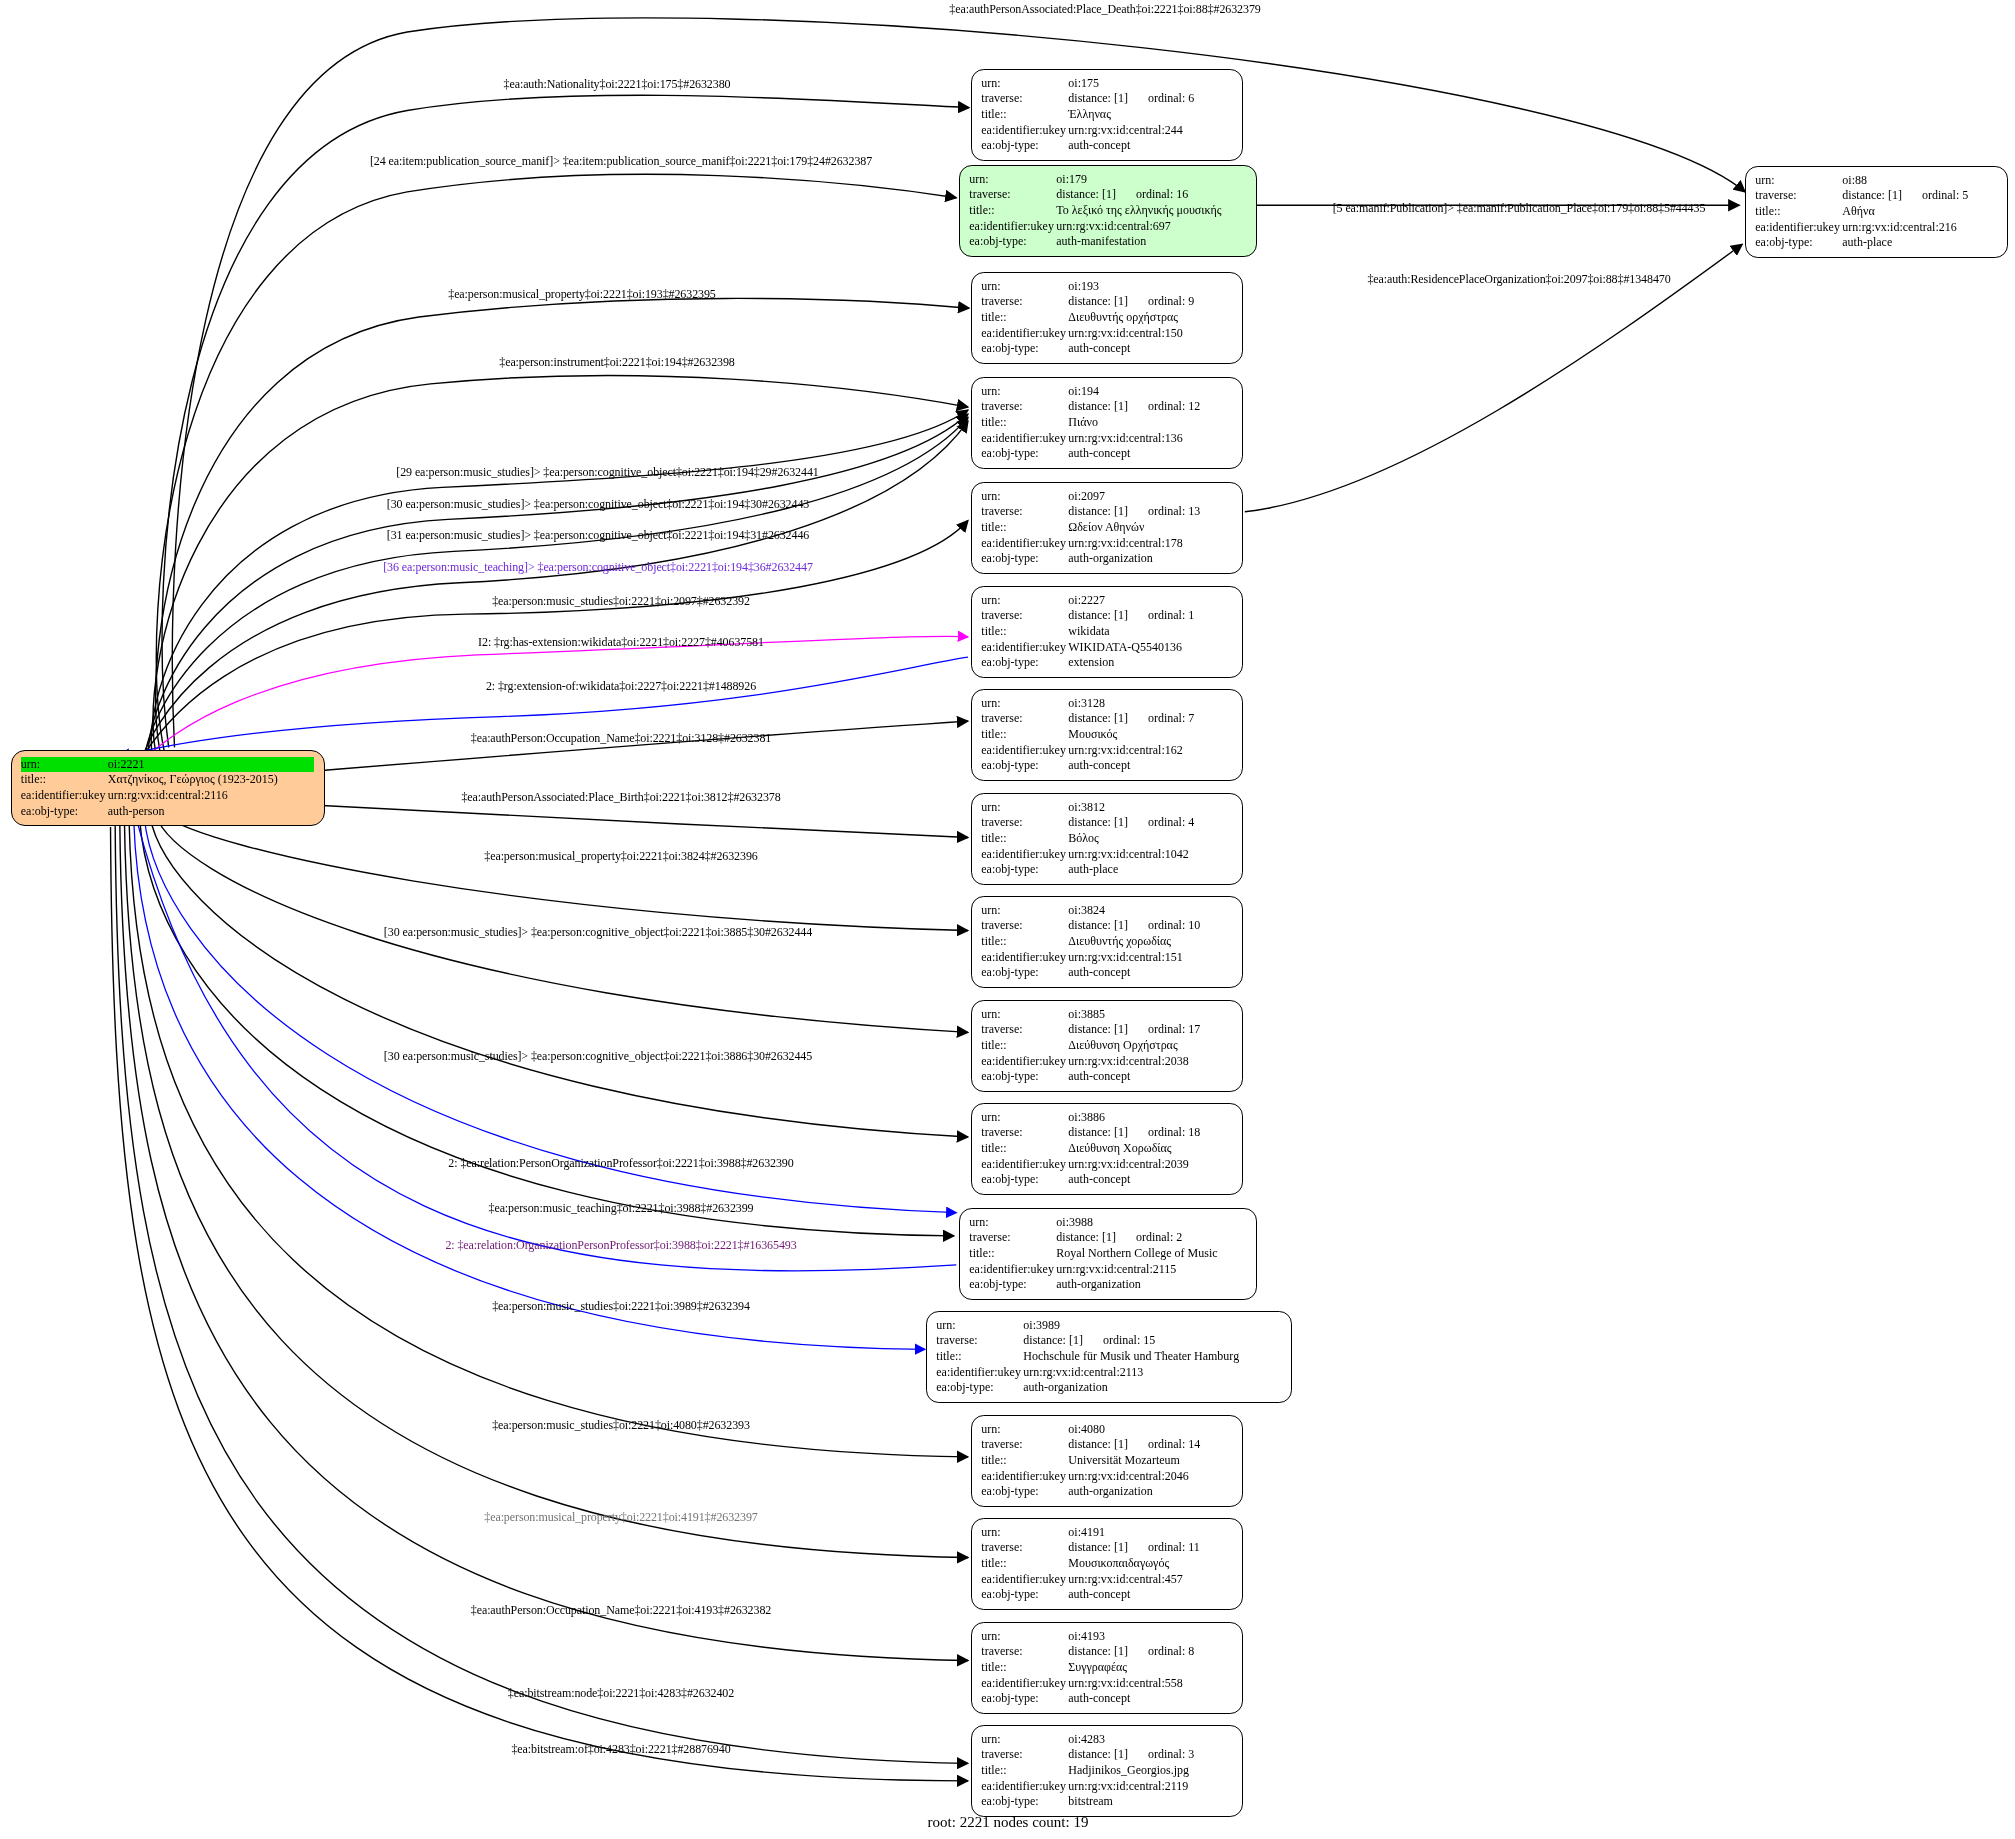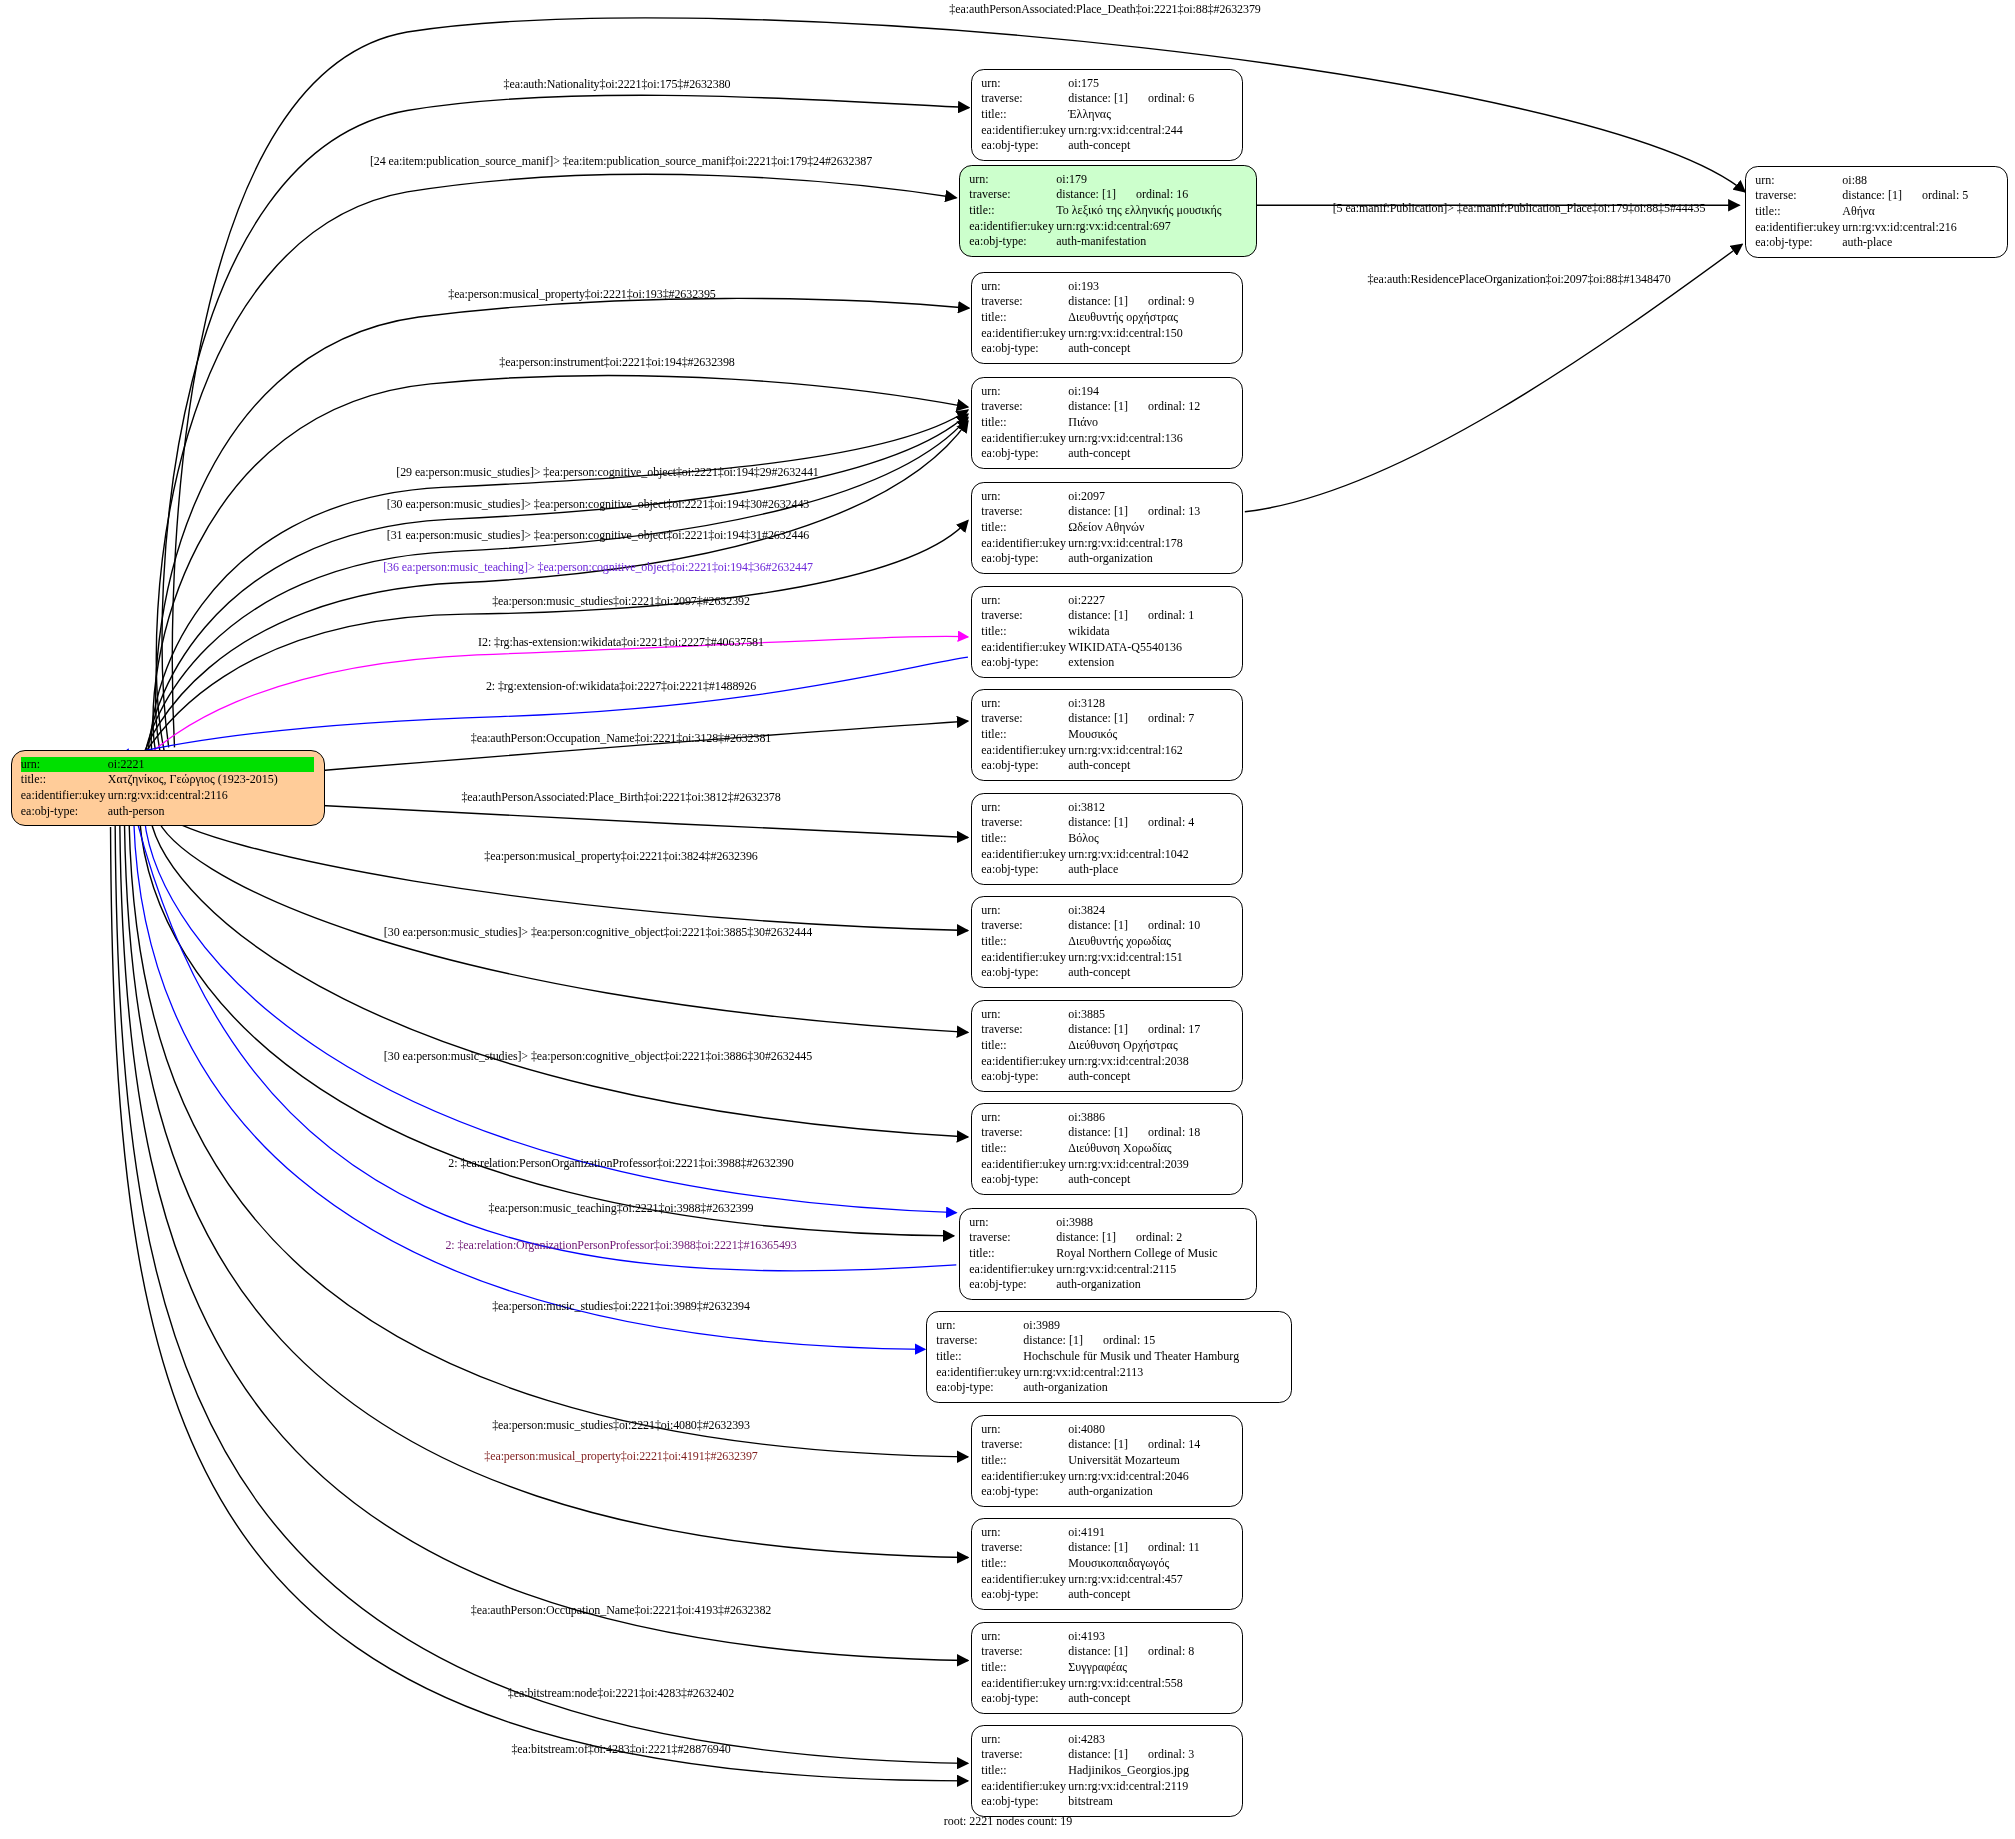--- a/index.html
+++ b/index.html
@@ -57,21 +57,21 @@
     position:absolute;
     font-size:12px;
     color:#000;
     white-space:nowrap;
     transform:translate(-50%,-50%);
     letter-spacing:-0.1px;
     text-align:right;
   }
   .footer{
     position:absolute;
-    font-size:12px;
+    font-size:15px;
     color:#000;
     white-space:nowrap;
     transform:translateX(-50%);
   }
 </style>
 </head>
 <body>
 
 <div id="stage">
   <svg id="edges" viewBox="0 0 3464 3162" preserveAspectRatio="none">
@@ -606,21 +606,21 @@
       <div class="edge-label" style="left: 621px; top: 738px; color: rgb(0, 0, 0);">‡ea:authPerson:Occupation_Name‡oi:2221‡oi:3128‡#2632381</div>
       <div class="edge-label" style="left: 621px; top: 797px; color: rgb(0, 0, 0);">‡ea:authPersonAssociated:Place_Birth‡oi:2221‡oi:3812‡#2632378</div>
       <div class="edge-label" style="left: 621px; top: 856px; color: rgb(0, 0, 0);">‡ea:person:musical_property‡oi:2221‡oi:3824‡#2632396</div>
       <div class="edge-label" style="left: 598px; top: 932px; color: rgb(0, 0, 0);">[30 ea:person:music_studies]&gt; ‡ea:person:cognitive_object‡oi:2221‡oi:3885‡30#2632444</div>
       <div class="edge-label" style="left: 598px; top: 1056px; color: rgb(0, 0, 0);">[30 ea:person:music_studies]&gt; ‡ea:person:cognitive_object‡oi:2221‡oi:3886‡30#2632445</div>
       <div class="edge-label" style="left: 621px; top: 1163px; color: rgb(0, 0, 0);">2: ‡ea:relation:PersonOrganizationProfessor‡oi:2221‡oi:3988‡#2632390</div>
       <div class="edge-label" style="left: 621px; top: 1208px; color: rgb(0, 0, 0);">‡ea:person:music_teaching‡oi:2221‡oi:3988‡#2632399</div>
       <div class="edge-label" style="left: 621px; top: 1245px; color: #701a75;">2: ‡ea:relation:OrganizationPersonProfessor‡oi:3988‡oi:2221‡#16365493</div>
       <div class="edge-label" style="left: 621px; top: 1306px; color: rgb(0, 0, 0);">‡ea:person:music_studies‡oi:2221‡oi:3989‡#2632394</div>
       <div class="edge-label" style="left: 621px; top: 1425px; color: rgb(0, 0, 0);">‡ea:person:music_studies‡oi:2221‡oi:4080‡#2632393</div>
-      <div class="edge-label" style="left: 621px; top: 1456px; color: #7f1d1d;">‡ea:person:musical_property‡oi:2221‡oi:4191‡#2632397</div>
+      <div class="edge-label" style="left: 621px; top: 1517px; color: #737373;">‡ea:person:musical_property‡oi:2221‡oi:4191‡#2632397</div>
       <div class="edge-label" style="left: 621px; top: 1610px; color: rgb(0, 0, 0);">‡ea:authPerson:Occupation_Name‡oi:2221‡oi:4193‡#2632382</div>
       <div class="edge-label" style="left: 621px; top: 1693px; color: rgb(0, 0, 0);">‡ea:bitstream:node‡oi:2221‡oi:4283‡#2632402</div>
       <div class="edge-label" style="left: 621px; top: 1749px; color: rgb(0, 0, 0);">‡ea:bitstream:of‡oi:4283‡oi:2221‡#28876940</div>
     </div>
 
   <div class="footer" style="left:1008px;top:1814px;">root: 2221 nodes count: 19</div>
 </div>
 
 
 </body></html>

